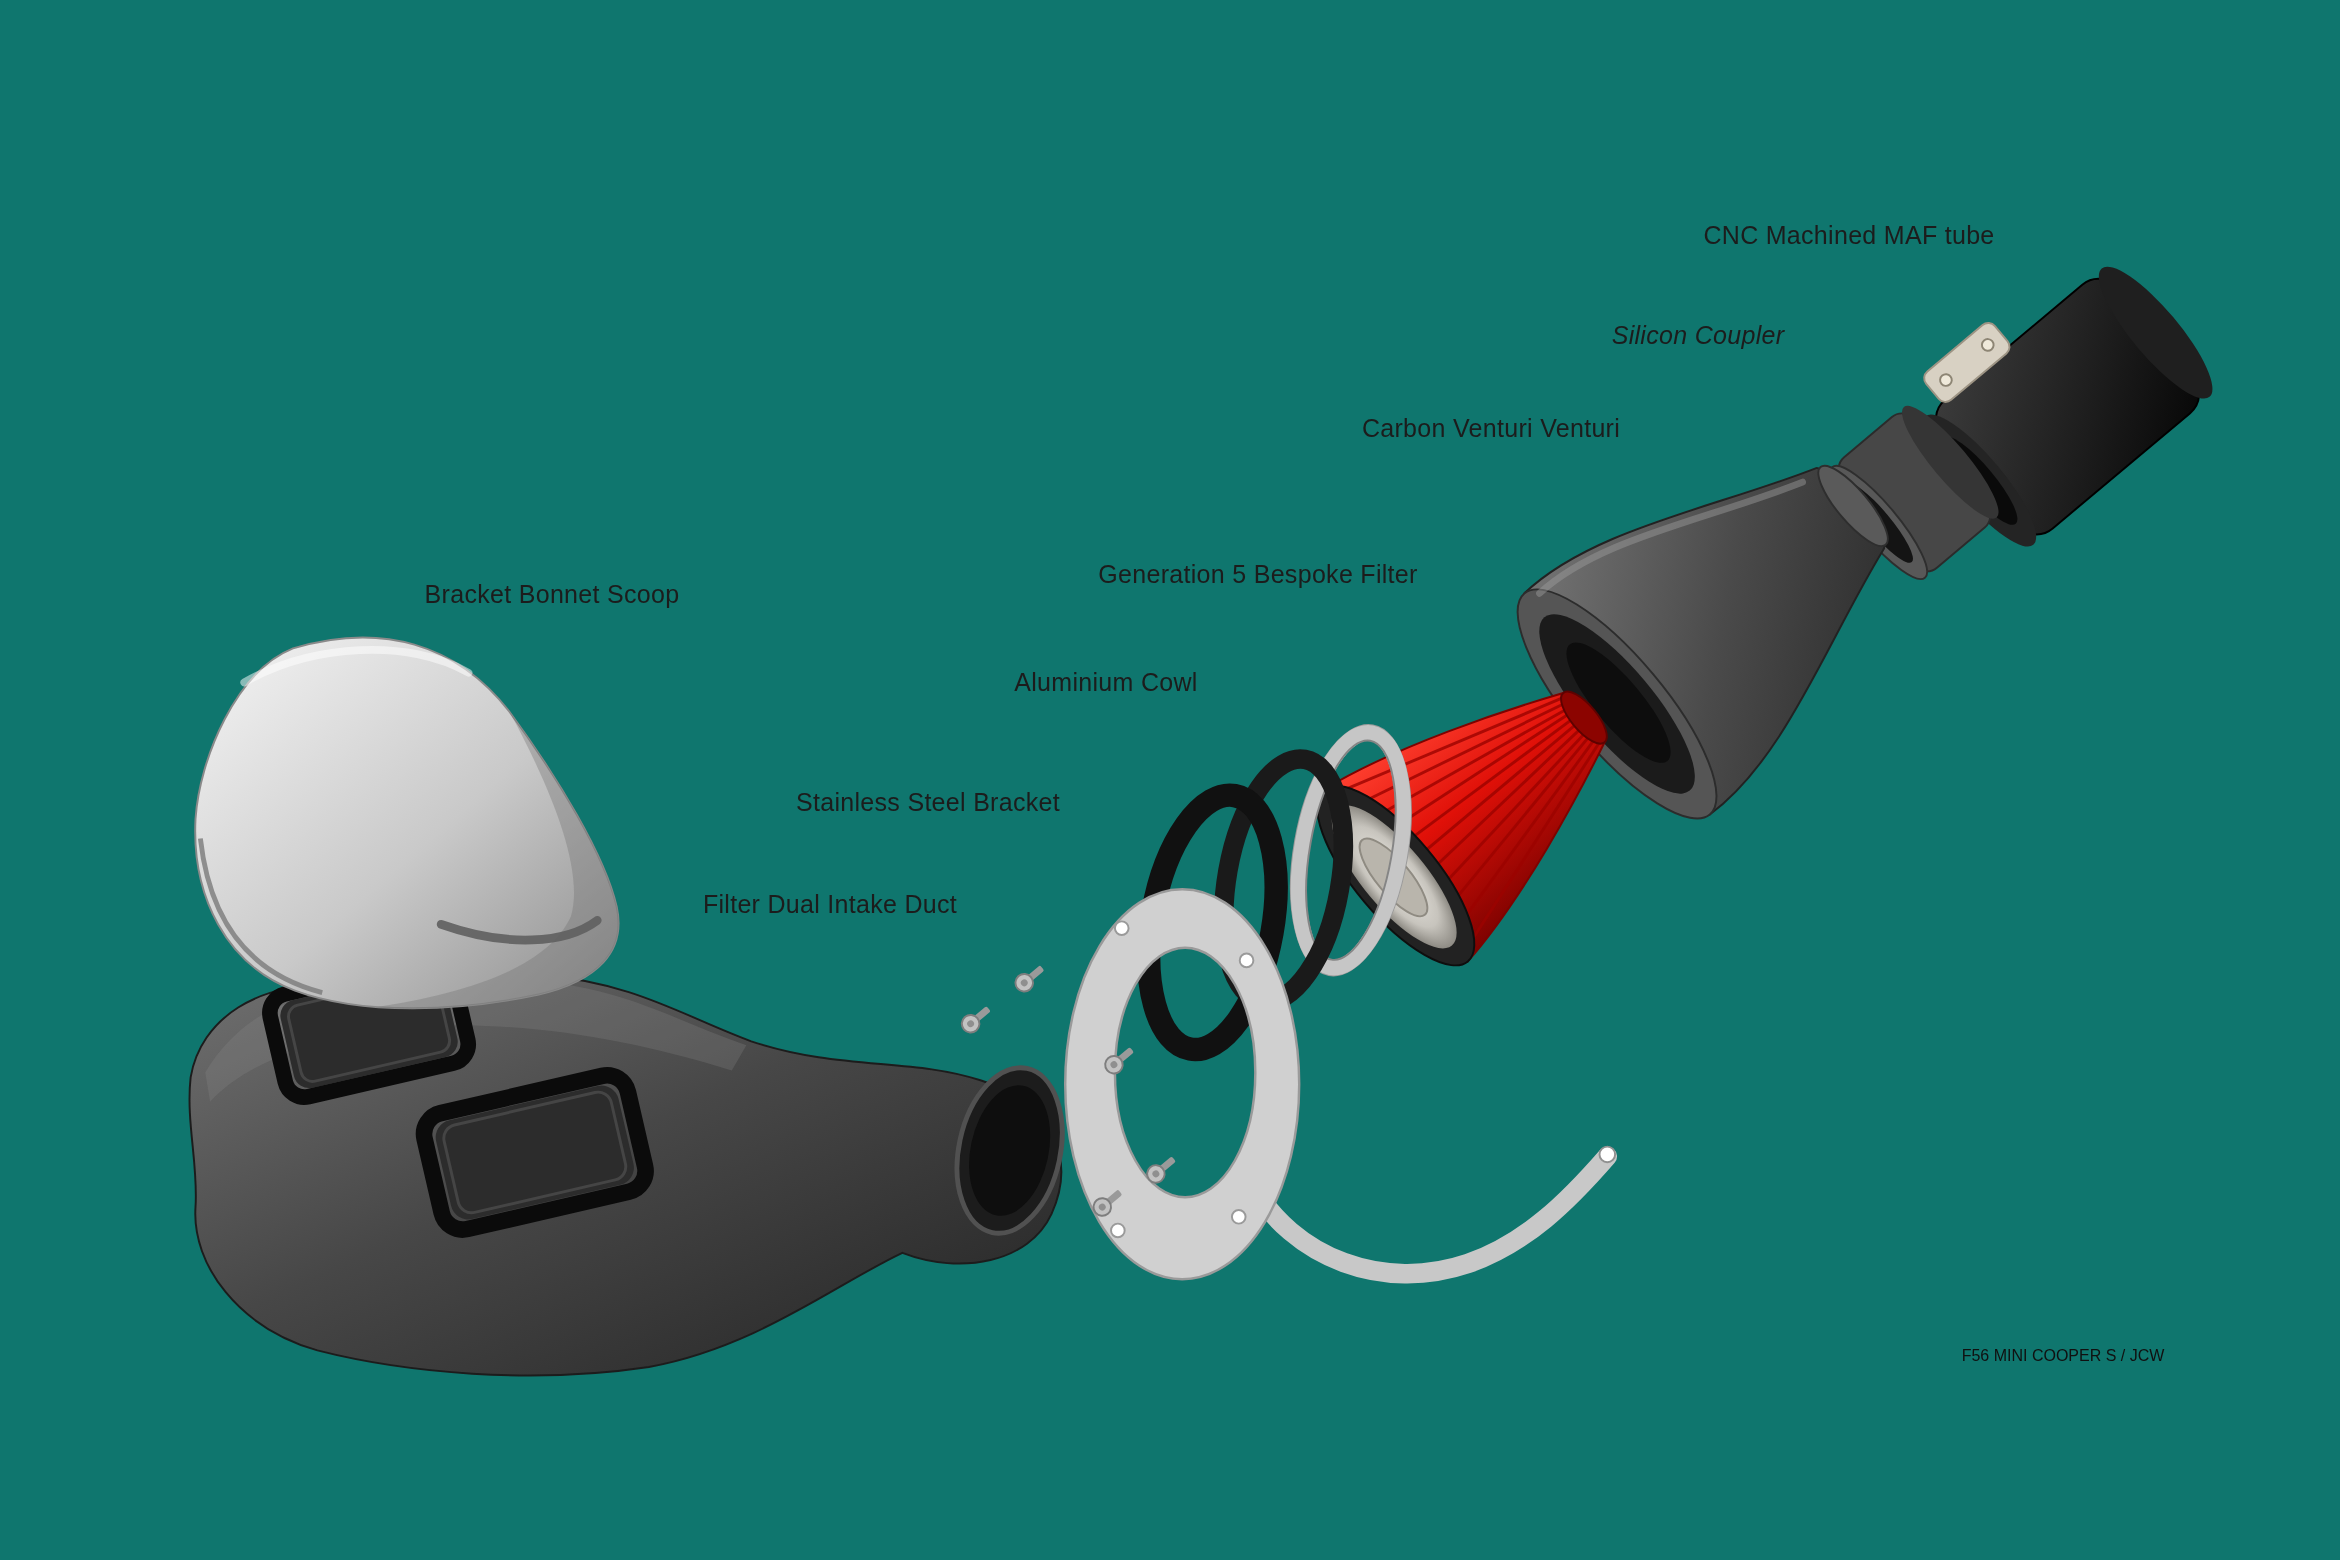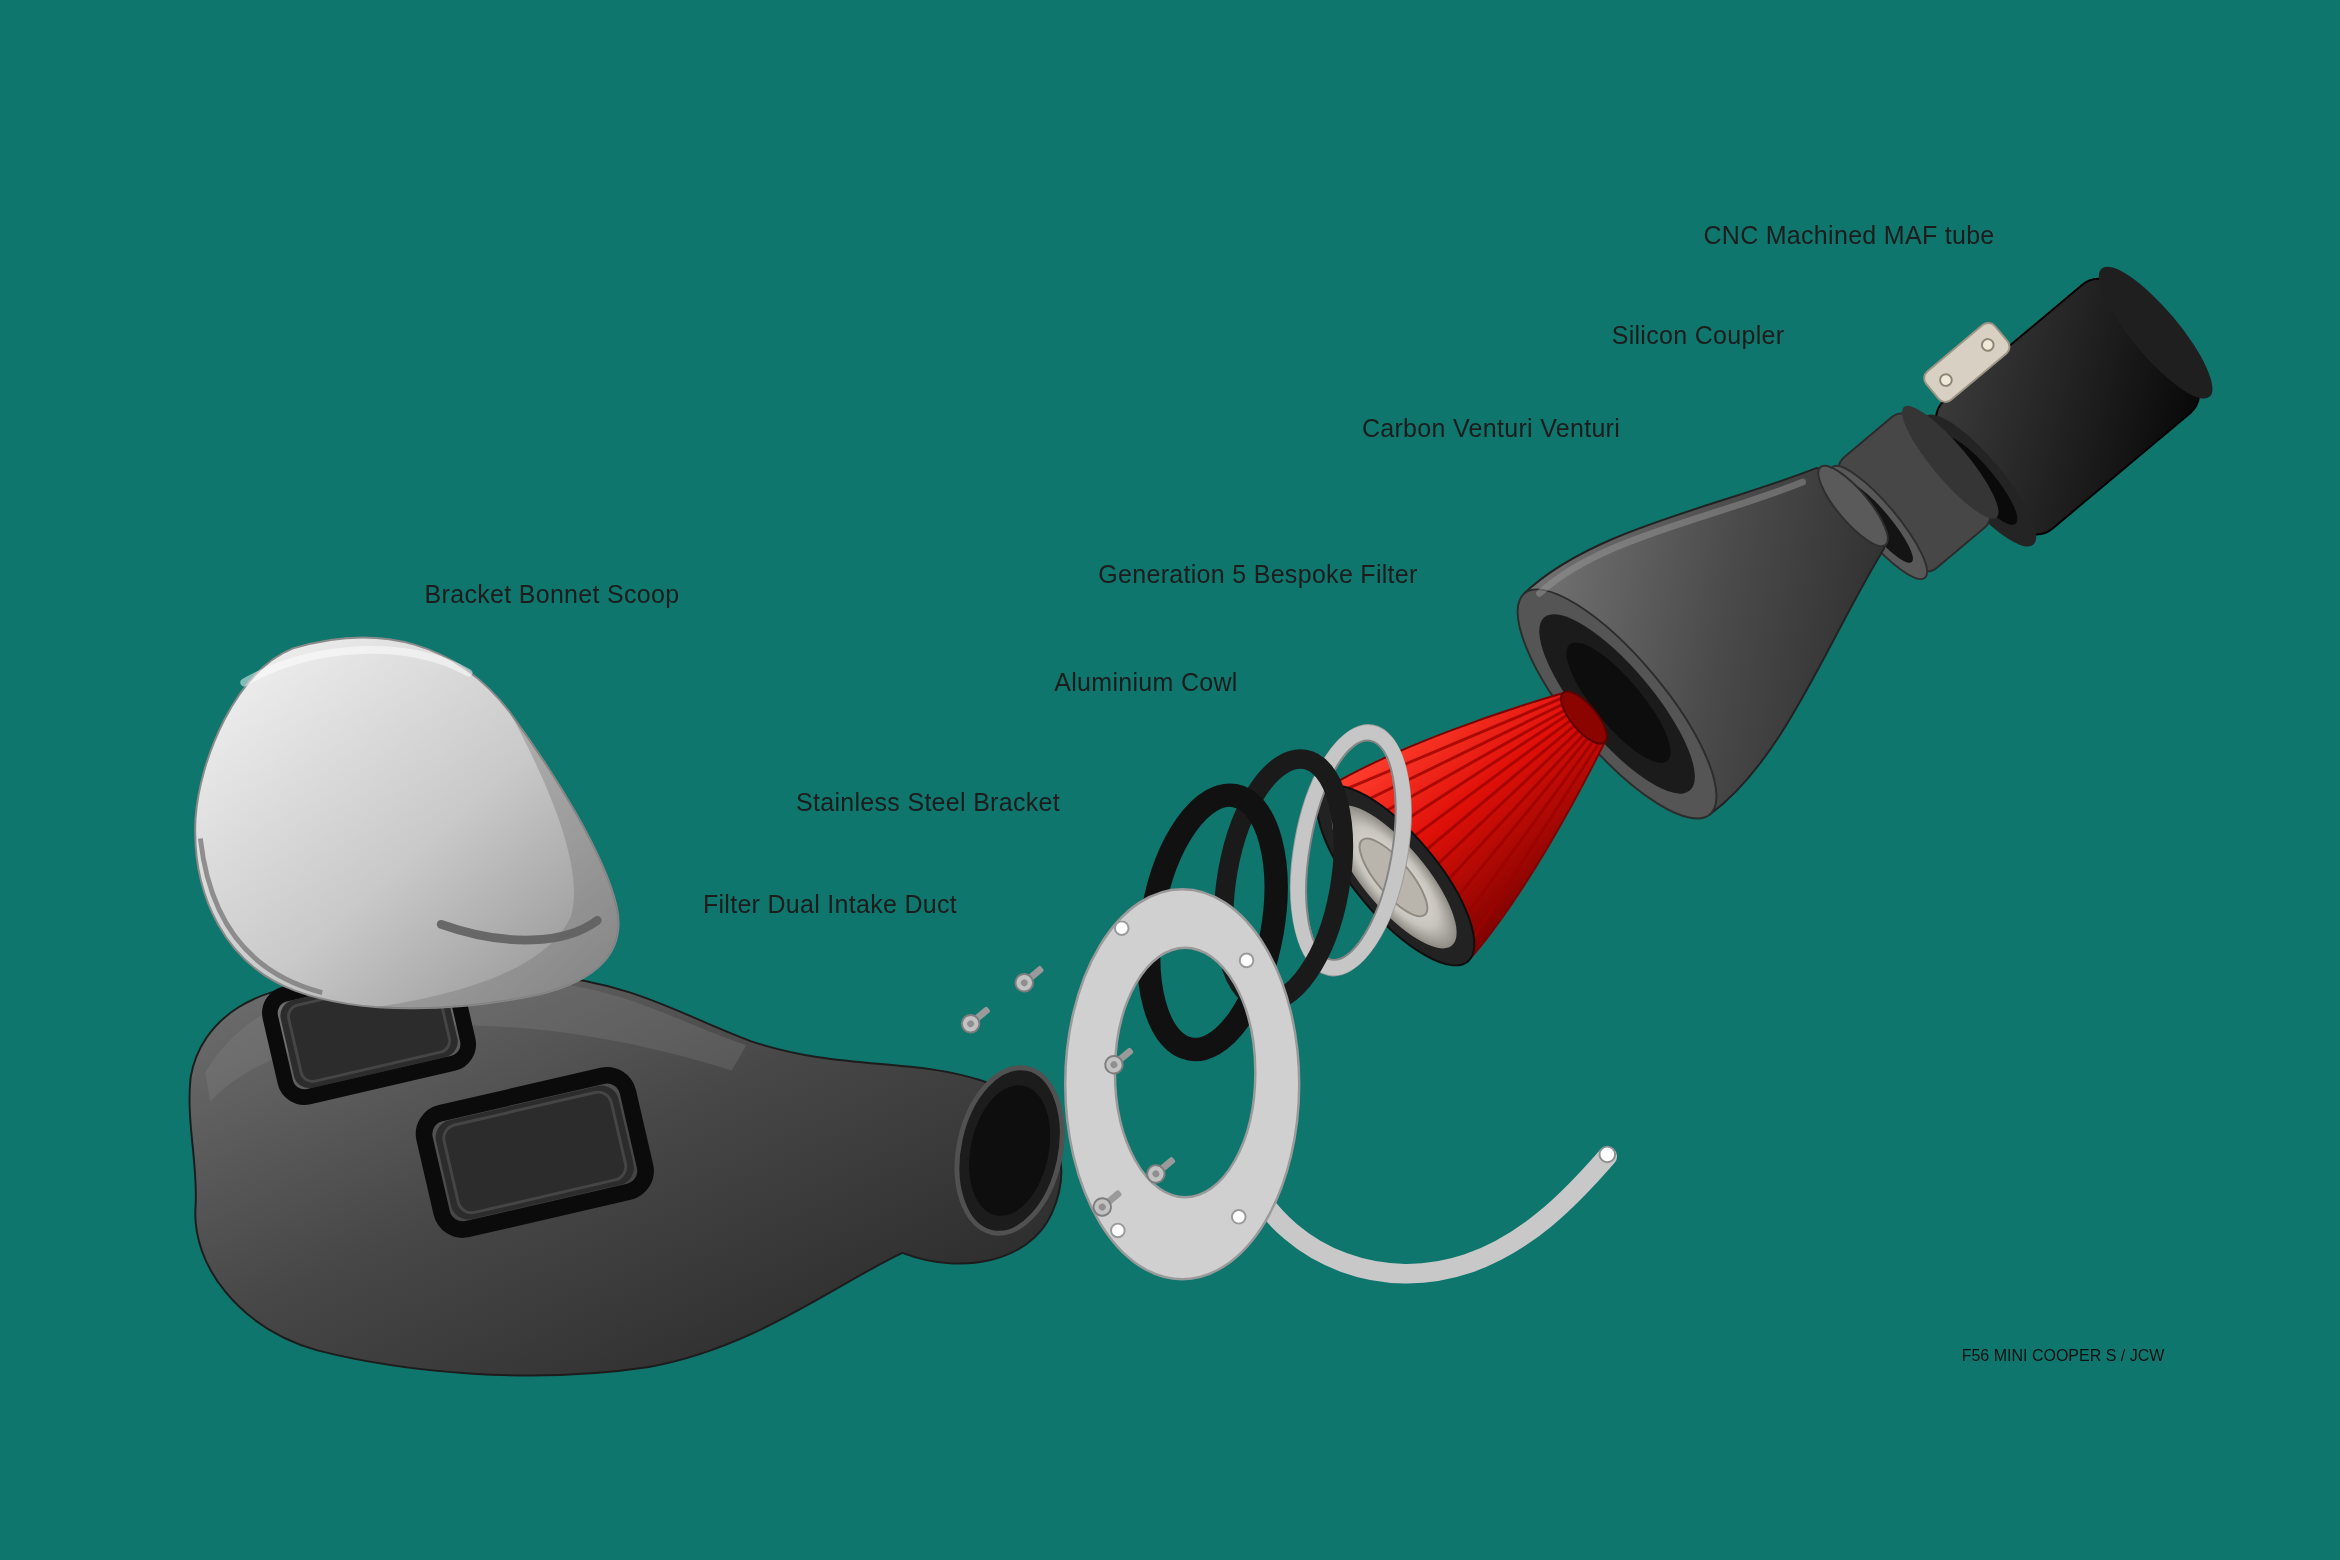--- a/index.html
+++ b/index.html
@@ -194,24 +194,24 @@
                C 472,1037 372,1042 302,1016 C 232,990 196,920 200,840 C 204,778 242,688 300,665 Z" fill="url(#gSilver)" stroke="#8a8a8a" stroke-width="2"></path>
       <path d="M 522,730 C 572,798 620,878 632,930 C 642,976 612,1006 552,1020 C 500,1031 440,1037 385,1033
                C 470,1020 560,995 585,940 C 600,890 560,800 522,730 Z" fill="#6f6f6f" opacity="0.35"></path>
       <path d="M 452,948 C 520,972 580,968 612,944" fill="none" stroke="#5f5f5f" stroke-width="9" stroke-linecap="round" opacity="0.9"></path>
       <path d="M 250,700 C 320,660 420,655 480,690" fill="none" stroke="#ffffff" stroke-width="8" opacity="0.5" stroke-linecap="round"></path>
       <path d="M 205,860 C 215,950 260,1000 330,1018" fill="none" stroke="#7a7a7a" stroke-width="5" opacity="0.8"></path>
     </g>
   </svg>
 
   <div class="part-label" style="left:1849px;top:221px;">CNC Machined MAF tube</div>
-  <div class="part-label" style="left:1698px;top:321px;">Silicon Coupler</div>
+  <div class="part-label" style="left:1698px;top:321px;font-style:italic;">Silicon Coupler</div>
   <div class="part-label" style="left:1491px;top:414px;">Carbon Venturi Venturi</div>
   <div class="part-label" style="left:1258px;top:560px;">Generation 5 Bespoke Filter</div>
-  <div class="part-label" style="left:1106px;top:668px;margin-left:40px;">Aluminium Cowl</div>
+  <div class="part-label" style="left:1106px;top:668px;">Aluminium Cowl</div>
   <div class="part-label" style="left:928px;top:788px;">Stainless Steel Bracket</div>
   <div class="part-label" style="left:830px;top:890px;">Filter Dual Intake Duct</div>
   <div class="part-label" style="left:552px;top:580px;">Bracket Bonnet Scoop</div>
 
   <div class="footer-label" style="left:2063px;top:1347px;">F56 MINI COOPER S / JCW</div>
 
 </div>
 
 
 </body></html>

